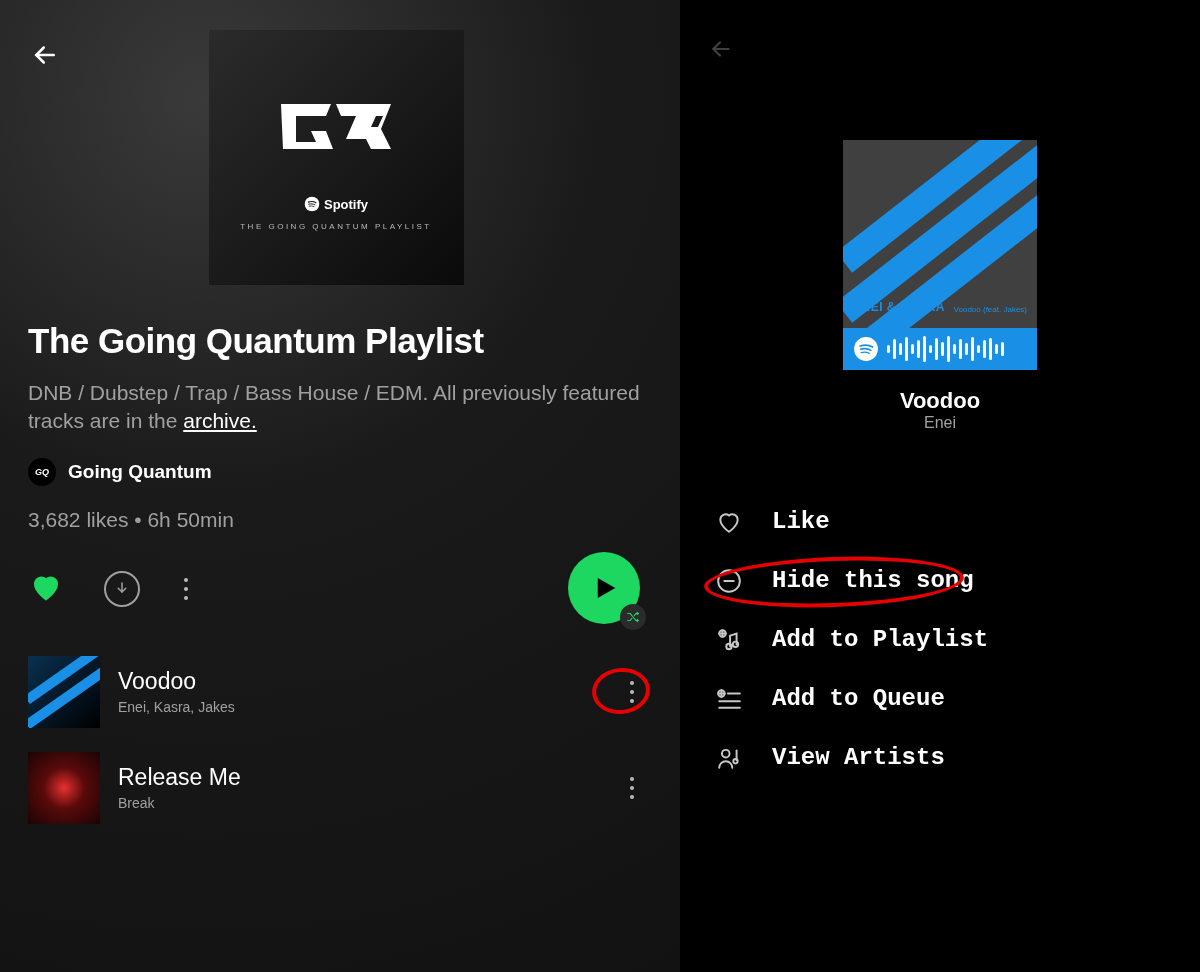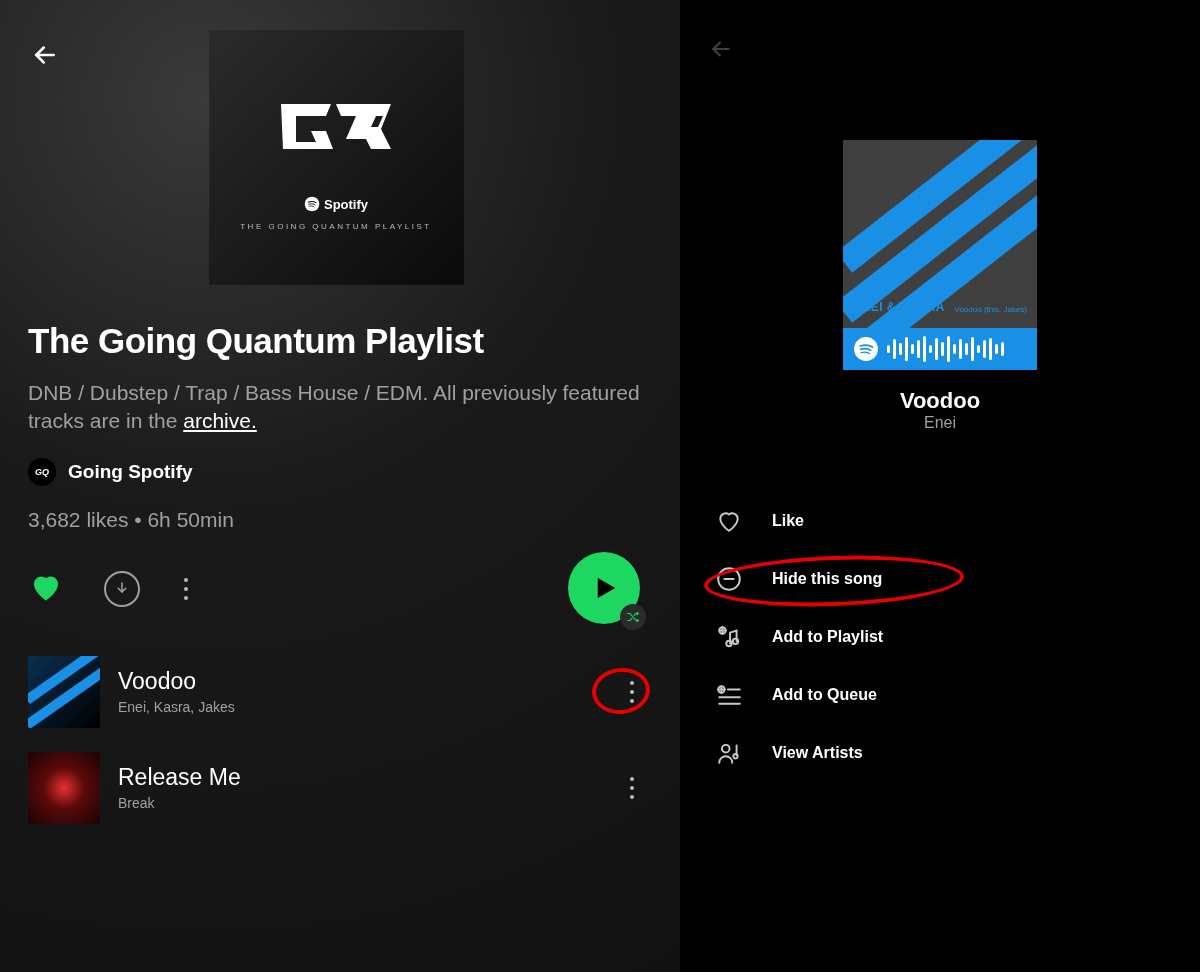--- a/index.html
+++ b/index.html
@@ -323,23 +323,24 @@
     cursor: pointer;
     position: relative;
   }
   .menu-icon {
     width: 30px;
     display: flex;
     justify-content: center;
     color: #c7c7c7;
   }
   .menu-label {
-    font-size: 16px;
+    font-size: 24px;
     font-weight: 600;
     color: #fff;
+    font-family: Liberation Mono, monospace;
   }
   .red-circle-2 {
     position: absolute;
     width: 260px;
     height: 50px;
     border: 4px solid #e60000;
     border-radius: 50%;
     left: -10px;
     top: 6px;
     pointer-events: none;
@@ -379,21 +380,21 @@
   </div>
 
   <h1 class="playlist-title">The Going Quantum Playlist</h1>
 
   <p class="playlist-desc">
     <span>DNB / Dubstep / Trap / Bass House / EDM. All previously featured tracks are in the </span><a class="archive">archive.</a>
   </p>
 
   <div class="author-row">
     <div class="author-avatar">GQ</div>
-    <div class="author-name">Going Spotify</div>
+    <div class="author-name">Going Quantum</div>
   </div>
 
   <div class="stats-row">
     <span>3,682 likes</span>
     <span> • </span>
     <span>6h 50min</span>
   </div>
 
   <div class="controls-row">
     <div class="heart-filled">
@@ -465,21 +466,21 @@
         <path d="M11 18l-6-6 6-6"></path>
     </svg>
   </div>
 
   <div class="song-cover-wrap">
     <div class="song-cover">
       <div class="stripe s1"></div>
       <div class="stripe s2"></div>
       <div class="stripe s3"></div>
       <div class="label-txt">ENEI &amp; KASRA</div>
-      <div class="label-txt2">Voodoo (this. Jakes)</div>
+      <div class="label-txt2">Voodoo (feat. Jakes)</div>
       <div class="spotify-code">
         <svg width="26" height="26" viewBox="0 0 24 24" fill="#fff">
           <circle cx="12" cy="12" r="11"></circle>
           <path d="M6.5 9.2c3.6-1.1 8.5-.9 11.5 1" stroke="#1a8fe6" stroke-width="1.6" stroke-linecap="round" fill="none"></path>
           <path d="M7 12.3c3-.9 7-.7 9.5.9" stroke="#1a8fe6" stroke-width="1.4" stroke-linecap="round" fill="none"></path>
           <path d="M7.5 15.3c2.4-.7 5.6-.5 7.7.8" stroke="#1a8fe6" stroke-width="1.2" stroke-linecap="round" fill="none"></path>
         </svg>
         <div class="code-bars">
           <span style="height:8px"></span>
             <span style="height:20px"></span>

